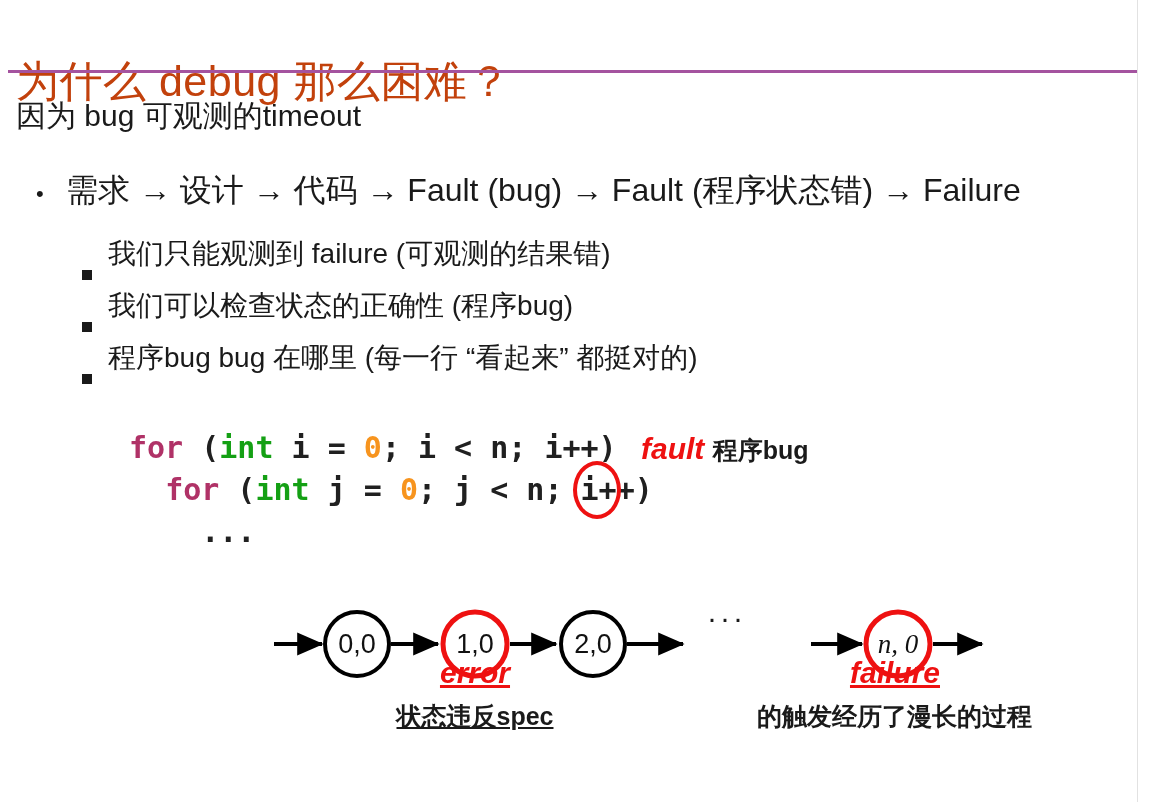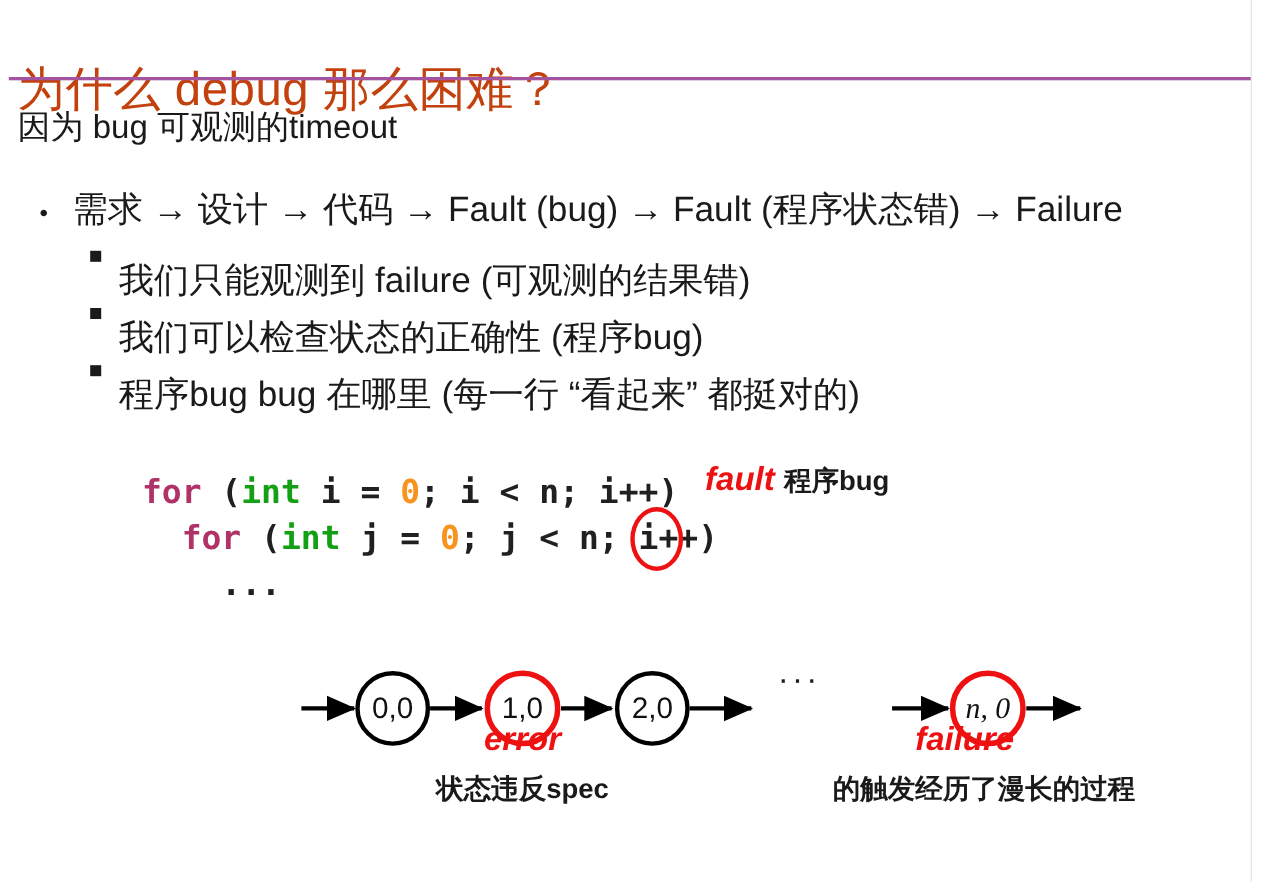--- a/index.html
+++ b/index.html
@@ -85,26 +85,26 @@
     color: #1a1a1a;
   }
 
   .sub-list {
     position: absolute;
     left: 82px;
     top: 228px;
     width: 1000px;
   }
   .bullet2 {
-    font-size: 32px;
+    font-size: 28px;
     line-height: 52px;
     color: #1a1a1a;
     white-space: nowrap;
     display: flex;
-    align-items: flex-start;
+    align-items: flex-end;
   }
   .bullet2 .marker {
     display: inline-block;
     width: 26px;
     flex: 0 0 26px;
   }
   .bullet2 .marker i {
     display: block;
     width: 10px;
     height: 10px;
@@ -124,21 +124,21 @@
     white-space: pre;
   }
   .code .kw   { color: #b03267; margin-top: 23px; }
   .code .type { color: #14a014; }
   .code .num  { color: #f7941e; }
   .code .pun  { color: #202020; }
 
   .annot-fault {
     position: absolute;
     left: 641px;
-    top: 417px;
+    top: 430px;
     font-size: 30px;
     line-height: 38px;
     white-space: nowrap;
     text-align: center;
   }
   .annot-fault .tag {
     color: #ee1111;
     font-weight: 700;
     font-style: italic;
   }
@@ -181,32 +181,33 @@
   }
 
   .lbl-tag {
     position: absolute;
     font-size: 30px;
     font-weight: 700;
     font-style: italic;
     color: #ee1111;
     white-space: nowrap;
     text-align: center;
+    text-decoration: underline;
   }
   .lbl-zh {
     position: absolute;
     font-size: 25px;
     font-weight: 700;
     color: #1a1a1a;
     white-space: nowrap;
     text-align: center;
   }
   #error-tag  { left: 405px; top: 656px; width: 140px; }
-  #error-zh   { left: 375px; top: 700px; width: 200px; }
-  #failure-tag{ left: 797px; top: 656px; width: 160px; }
+  #error-zh   { left: 375px; top: 700px; width: 200px; text-decoration: underline; }
+  #failure-tag{ left: 780px; top: 656px; width: 160px; text-align: right; }
   #failure-zh { left: 757px; top: 700px; width: 240px; }
 </style>
 </head>
 <body>
 
 <div id="slide">
 
   <div class="page-edge"></div>
 
   <div class="title">为什么 debug 那么困难？</div>

